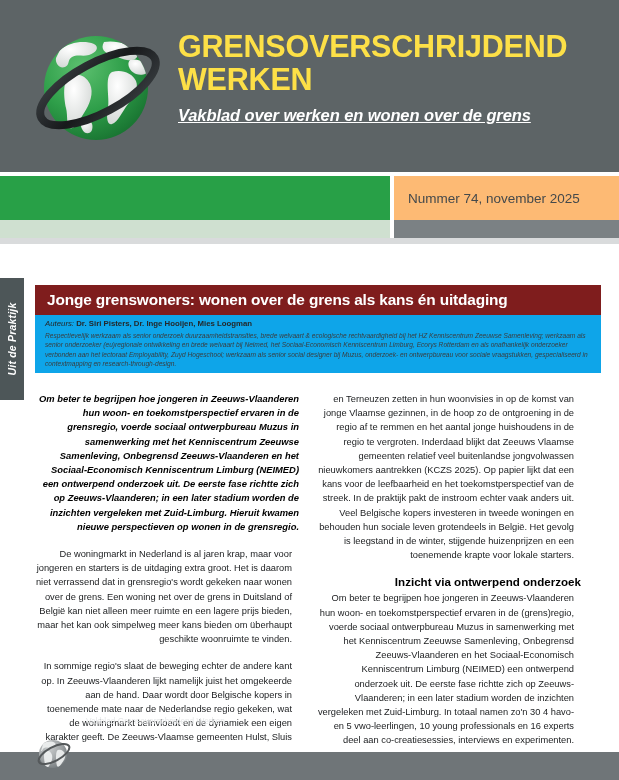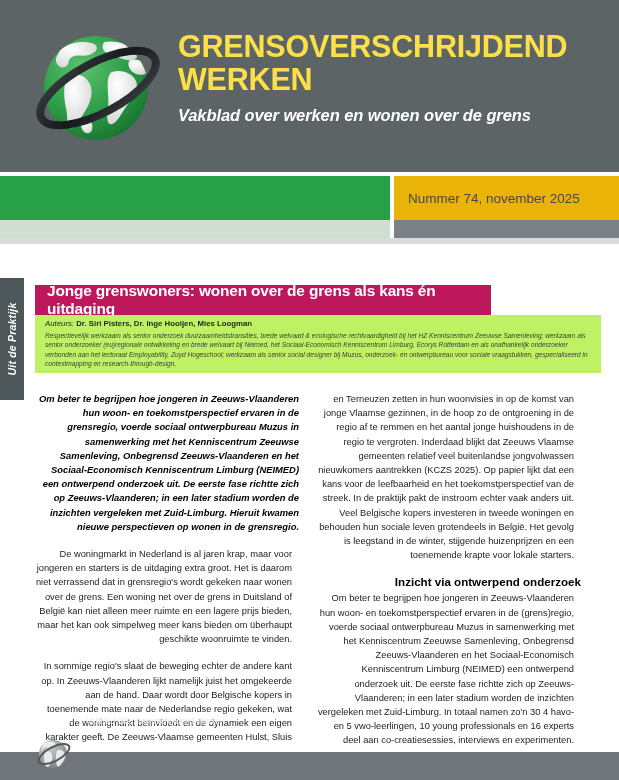--- a/index.html
+++ b/index.html
@@ -42,20 +42,21 @@
     line-height: 33px;
     margin: 0;
   }
   .mast-sub {
     color: #ffffff;
     font-size: 16.5px;
     font-style: italic;
     font-weight: bold;
     margin: 10px 0 0 0;
     letter-spacing: -0.1px;
+    text-decoration: underline;
   }
 
   
   .band-row {
     position: absolute;
     left: 0;
     width: 619px;
   }
   .band-green {
     top: 176px;
@@ -64,21 +65,21 @@
   .band-green .left {
     position: absolute;
     left: 0; top: 0;
     width: 390px; height: 44px;
     background: #28a047;
   }
   .band-green .right {
     position: absolute;
     left: 394px; top: 0;
     width: 225px; height: 44px;
-    background: #eab308;
+    background: #fdba74;
     display: flex;
     align-items: center;
   }
   .issue-label {
     color: #44494b;
     font-size: 13.5px;
     padding-left: 14px;
   }
   .band-pale {
     top: 220px;
@@ -121,42 +122,42 @@
     font-style: italic;
     font-weight: bold;
     white-space: nowrap;
     letter-spacing: 0.2px;
   }
 
   
   .title-bar {
     position: absolute;
     left: 35px; top: 285px;
-    width: 456px;
+    width: 566px;
     height: 30px;
-    background: #be185d;
+    background: #7f1d1d;
     display: flex;
     align-items: center;
   }
   .title-bar h2 {
     margin: 0;
     padding-left: 12px;
     color: #ffffff;
     font-size: 15.4px;
     font-weight: bold;
     letter-spacing: -0.15px;
   }
 
   
   .authors-block {
     position: absolute;
     left: 35px; top: 315px;
     width: 566px;
     height: 58px;
-    background: #bef264;
+    background: #0ea5e9;
     padding: 4px 10px 0 10px;
     box-sizing: border-box;
   }
   .authors-line {
     font-size: 7.8px;
     color: #25282a;
     line-height: 10px;
     margin: 0;
   }
   .authors-line .lbl {

